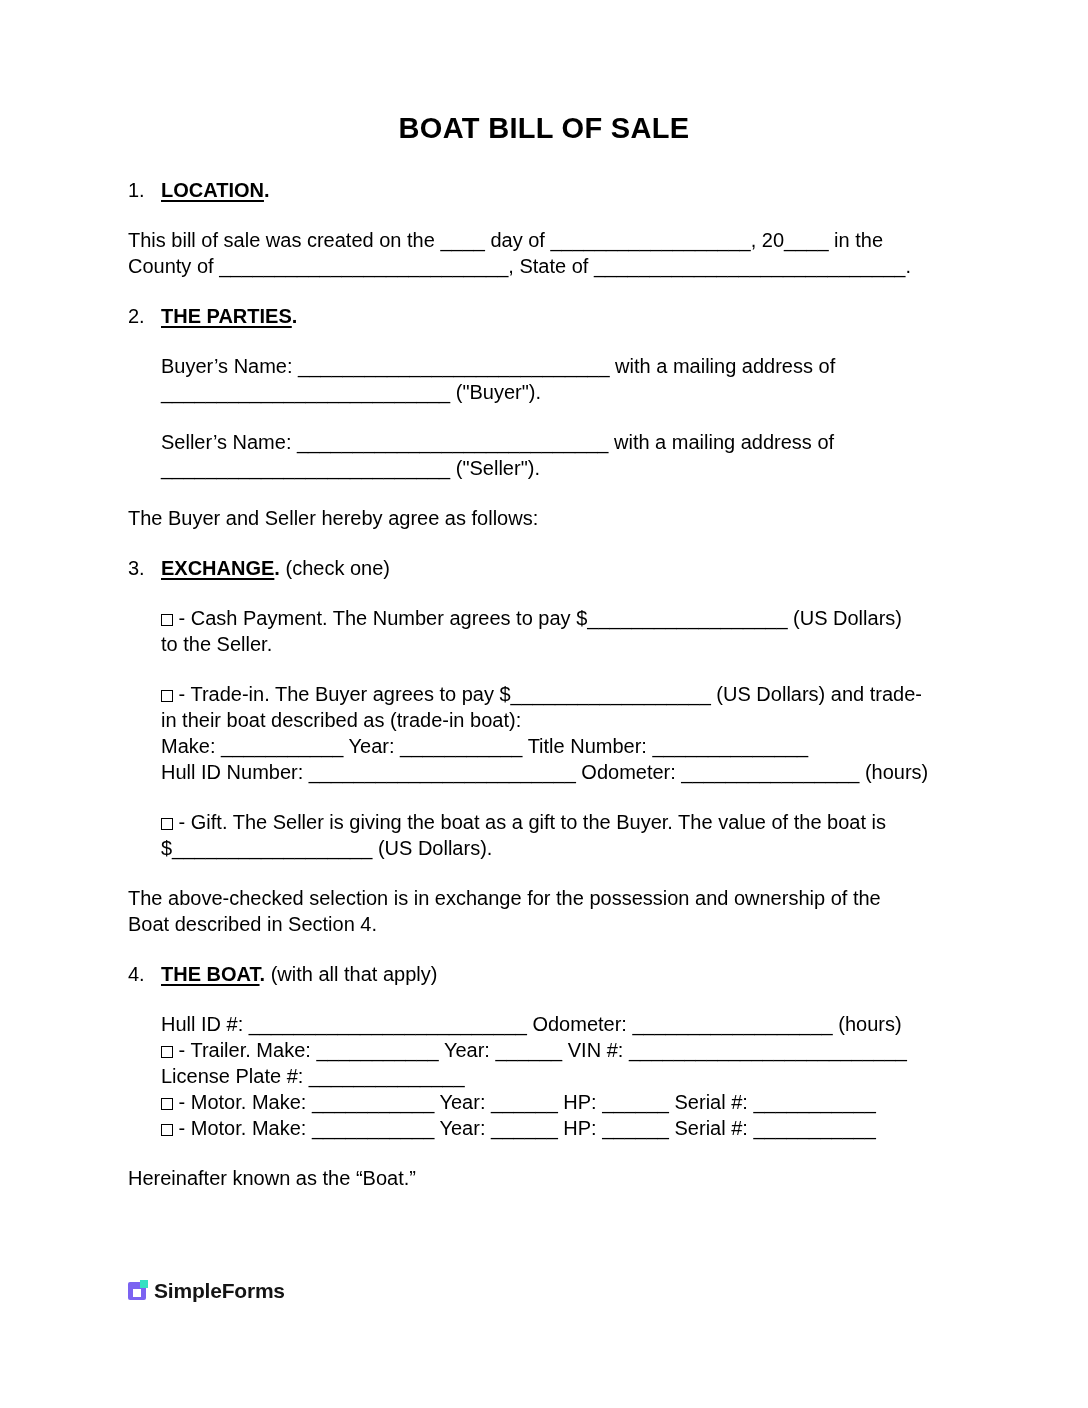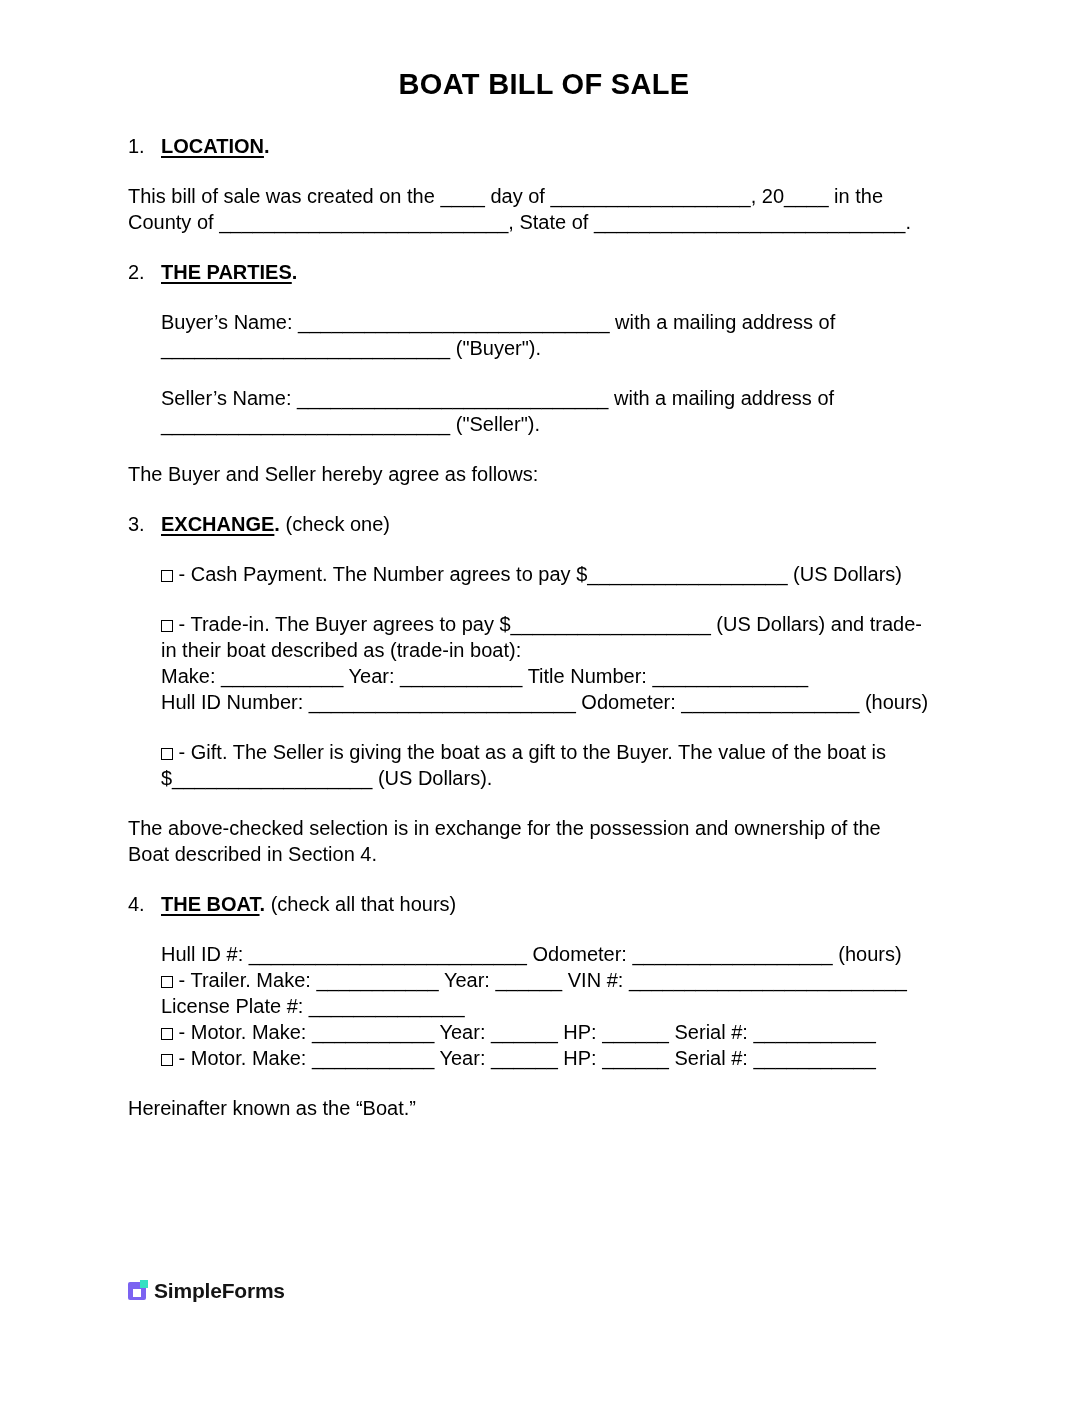--- a/index.html
+++ b/index.html
@@ -1,21 +1,21 @@
 <!DOCTYPE html>
 <html><head>
 <meta charset="utf-8">
 <style>
   html,body{margin:0;padding:0;background:#ffffff;}
   .page{
     width:1088px;height:1408px;position:relative;background:#ffffff;overflow:hidden;
     font-family:"Liberation Sans","DejaVu Sans",sans-serif;
     font-size:20px;line-height:26px;color:#000;
   }
-  .title-wrap{padding-top:66px;}
+  .title-wrap{padding-top:110px;}
   .doc-title{
     text-align:center;font-weight:bold;font-size:29px;line-height:37px;
     margin:0 0 30px 0;letter-spacing:.3px;
   }
   .content{padding:0 118px 0 128px;}
   .blk{margin:0 0 24px 0;}
   .num{display:inline-block;width:33px;}
   .htxt{font-weight:bold;text-decoration:underline;text-underline-offset:3px;text-decoration-thickness:2px;}
   .tail{font-weight:bold;}
   .ind{padding-left:33px;}
@@ -54,36 +54,37 @@
       <div class="blk p-blk ind">
         <div class="ln"><span class="b">Seller’s Name</span><span>: ____________________________ with a mailing address of</span></div>
         <div class="ln"><span>__________________________ ("Seller").</span></div>
       </div>
       <div class="blk p-blk">
         <div class="ln"><span>The Buyer and Seller hereby agree as follows:</span></div>
       </div>
       <div class="blk h-blk"><span class="num">3.</span><span class="htxt">EXCHANGE</span><span class="tail">.</span><span class="note"> (check one)</span></div>
       <div class="blk p-blk ind">
         <div class="ln"><span class="cbx"></span><span> - </span><span class="b">Cash Payment</span><span>. The Number agrees to pay $__________________ (US Dollars)</span></div>
+        <div class="ln"><span>to the Seller.</span></div>
       </div>
       <div class="blk p-blk ind">
         <div class="ln"><span class="cbx"></span><span> - </span><span class="b">Trade-in</span><span>. The Buyer agrees to pay $__________________ (US Dollars) and trade-</span></div>
         <div class="ln"><span>in their boat described as (trade-in boat):</span></div>
         <div class="ln"><span>Make: ___________ Year: ___________ Title Number: ______________</span></div>
         <div class="ln"><span>Hull ID Number: ________________________ Odometer: ________________ (hours)</span></div>
       </div>
       <div class="blk p-blk ind">
         <div class="ln"><span class="cbx"></span><span> - </span><span class="b">Gift</span><span>. The Seller is giving the boat as a gift to the Buyer. The value of the boat is</span></div>
         <div class="ln"><span>$__________________ (US Dollars).</span></div>
       </div>
       <div class="blk p-blk">
         <div class="ln"><span>The above-checked selection is in exchange for the possession and ownership of the</span></div>
         <div class="ln"><span>Boat described in Section 4.</span></div>
       </div>
-      <div class="blk h-blk"><span class="num">4.</span><span class="htxt">THE BOAT</span><span class="tail">.</span><span class="note"> (check all that hours)</span></div>
+      <div class="blk h-blk"><span class="num">4.</span><span class="htxt">THE BOAT</span><span class="tail">.</span><span class="note"> (with all that apply)</span></div>
       <div class="blk p-blk ind">
         <div class="ln"><span>Hull ID #: _________________________ Odometer: __________________ (hours)</span></div>
         <div class="ln"><span class="cbx"></span><span> - </span><span class="b">Trailer</span><span>. Make: ___________ Year: ______ VIN #: _________________________</span></div>
         <div class="ln"><span>License Plate #: ______________</span></div>
         <div class="ln"><span class="cbx"></span><span> - </span><span class="b">Motor</span><span>. Make: ___________ Year: ______ HP: ______ Serial #: ___________</span></div>
         <div class="ln"><span class="cbx"></span><span> - </span><span class="b">Motor</span><span>. Make: ___________ Year: ______ HP: ______ Serial #: ___________</span></div>
       </div>
       <div class="blk p-blk">
         <div class="ln"><span>Hereinafter known as the “Boat.”</span></div>
       </div>

